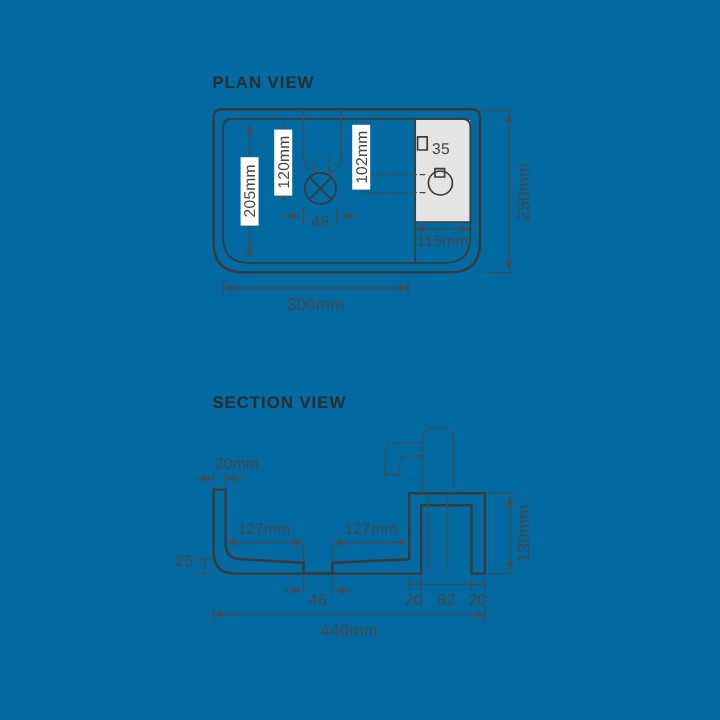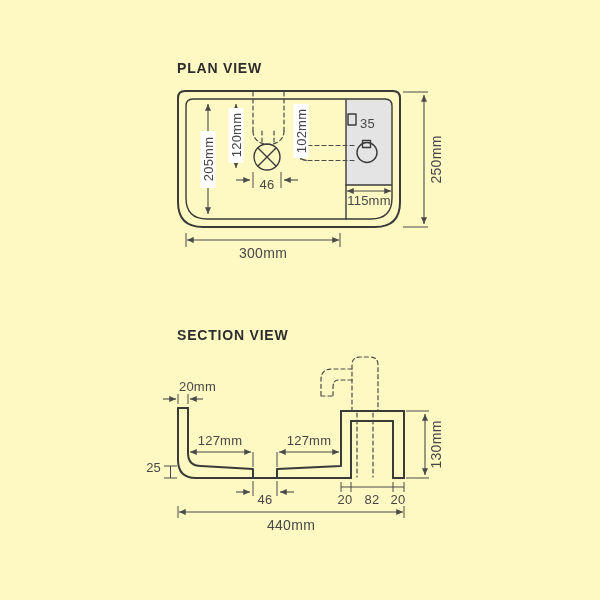--- a/index.html
+++ b/index.html
@@ -1,16 +1,16 @@
 <!DOCTYPE html>
 <html><head>
 <meta charset="utf-8">
 <style>
   html,body{margin:0;padding:0;background:#ffffff;}
-  .canvas{position:relative;width:600px;height:600px;background:#fef9c3;overflow:hidden;}
+  .canvas{position:relative;width:600px;height:600px;background:#0369a1;overflow:hidden;}
   svg{position:absolute;inset:0;}
   .outline{fill:none;stroke:#3a3a3a;stroke-width:2;stroke-linecap:round;stroke-linejoin:round;}
   .outline-thin{fill:none;stroke:#3a3a3a;stroke-width:1.4;stroke-linecap:round;stroke-linejoin:round;}
   .dashed{fill:none;stroke:#4a4a4a;stroke-width:1.2;stroke-dasharray:4 3;stroke-linecap:round;}
   .dim{fill:none;stroke:#4a4a4a;stroke-width:1.1;}
   .ext{fill:none;stroke:#4a4a4a;stroke-width:1;}
   .shade{fill:#e4e4e4;stroke:none;}
   .txtbg{fill:#ffffff;stroke:none;}
   .dim-text{font-family:"Liberation Sans",sans-serif;font-size:13px;fill:#474747;letter-spacing:.2px;}
   .dim-text-lg{font-family:"Liberation Sans",sans-serif;font-size:14px;fill:#474747;letter-spacing:.3px;}

